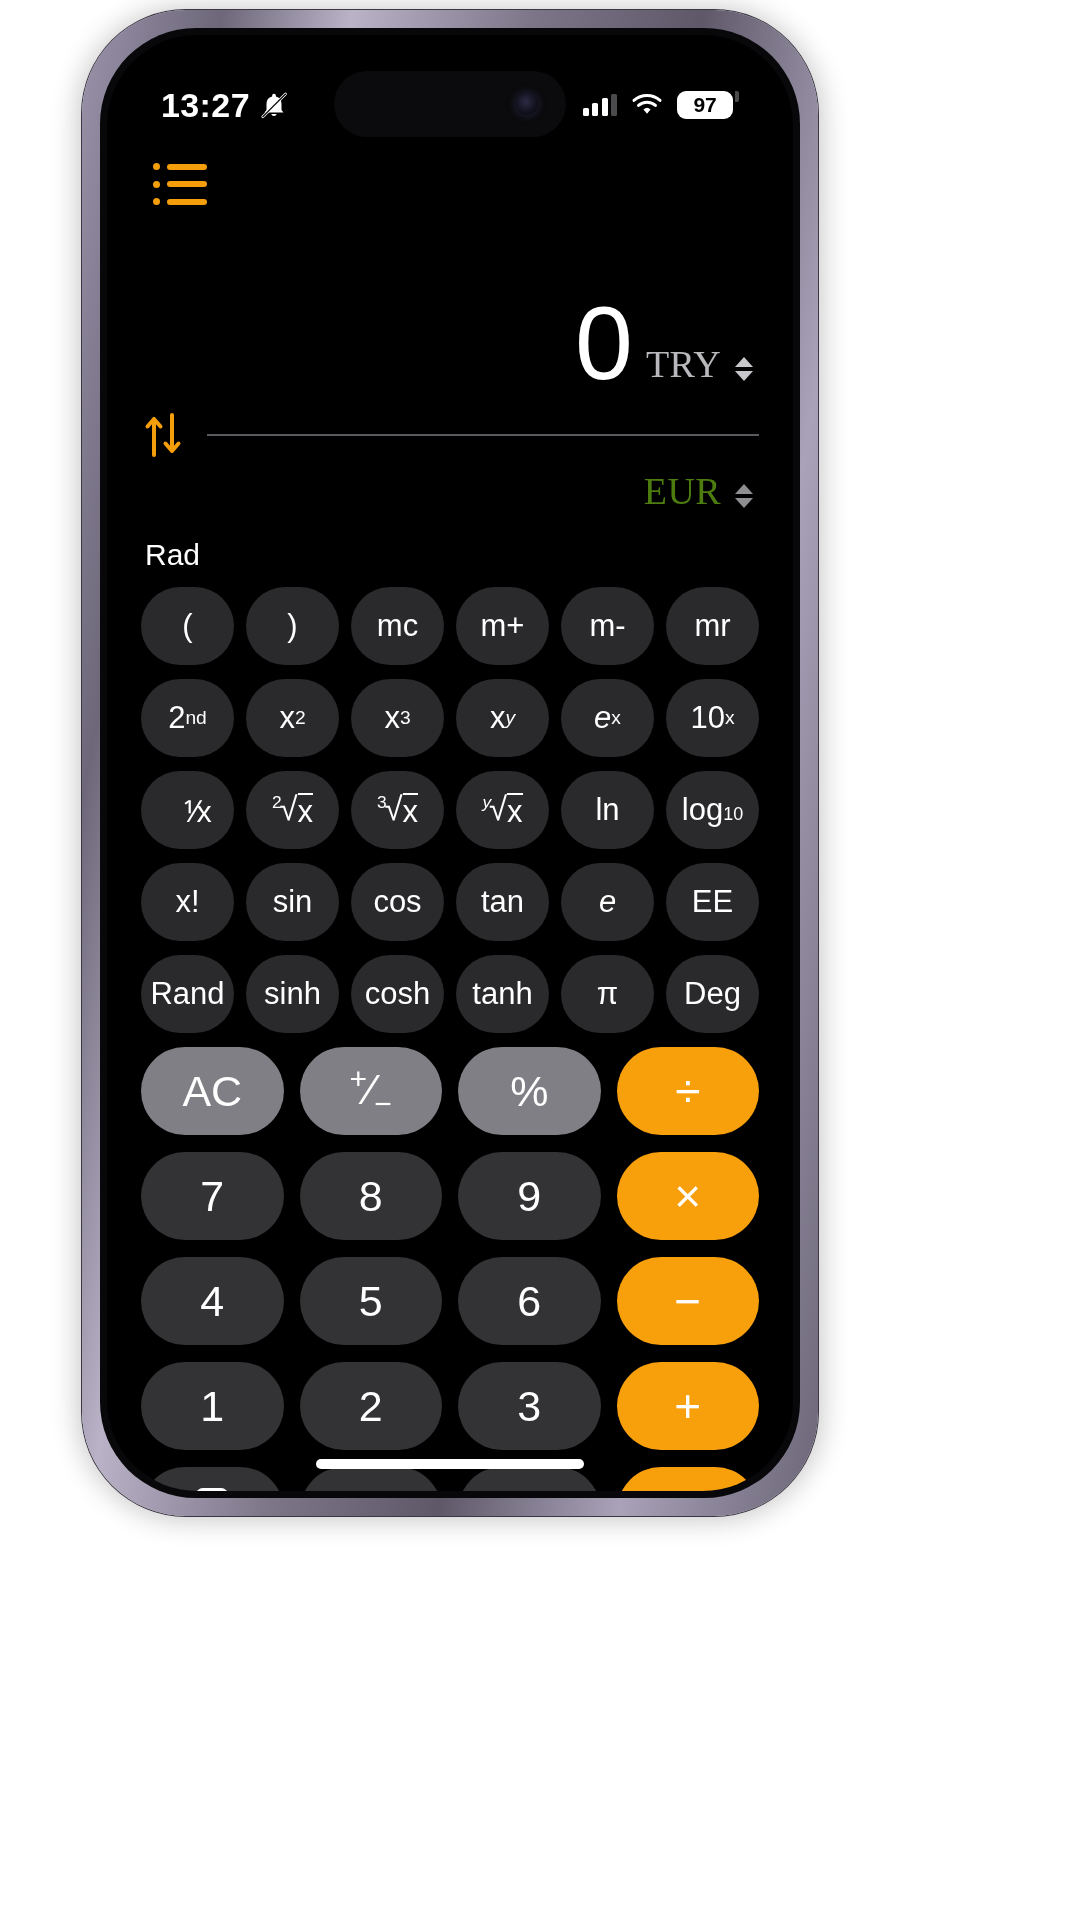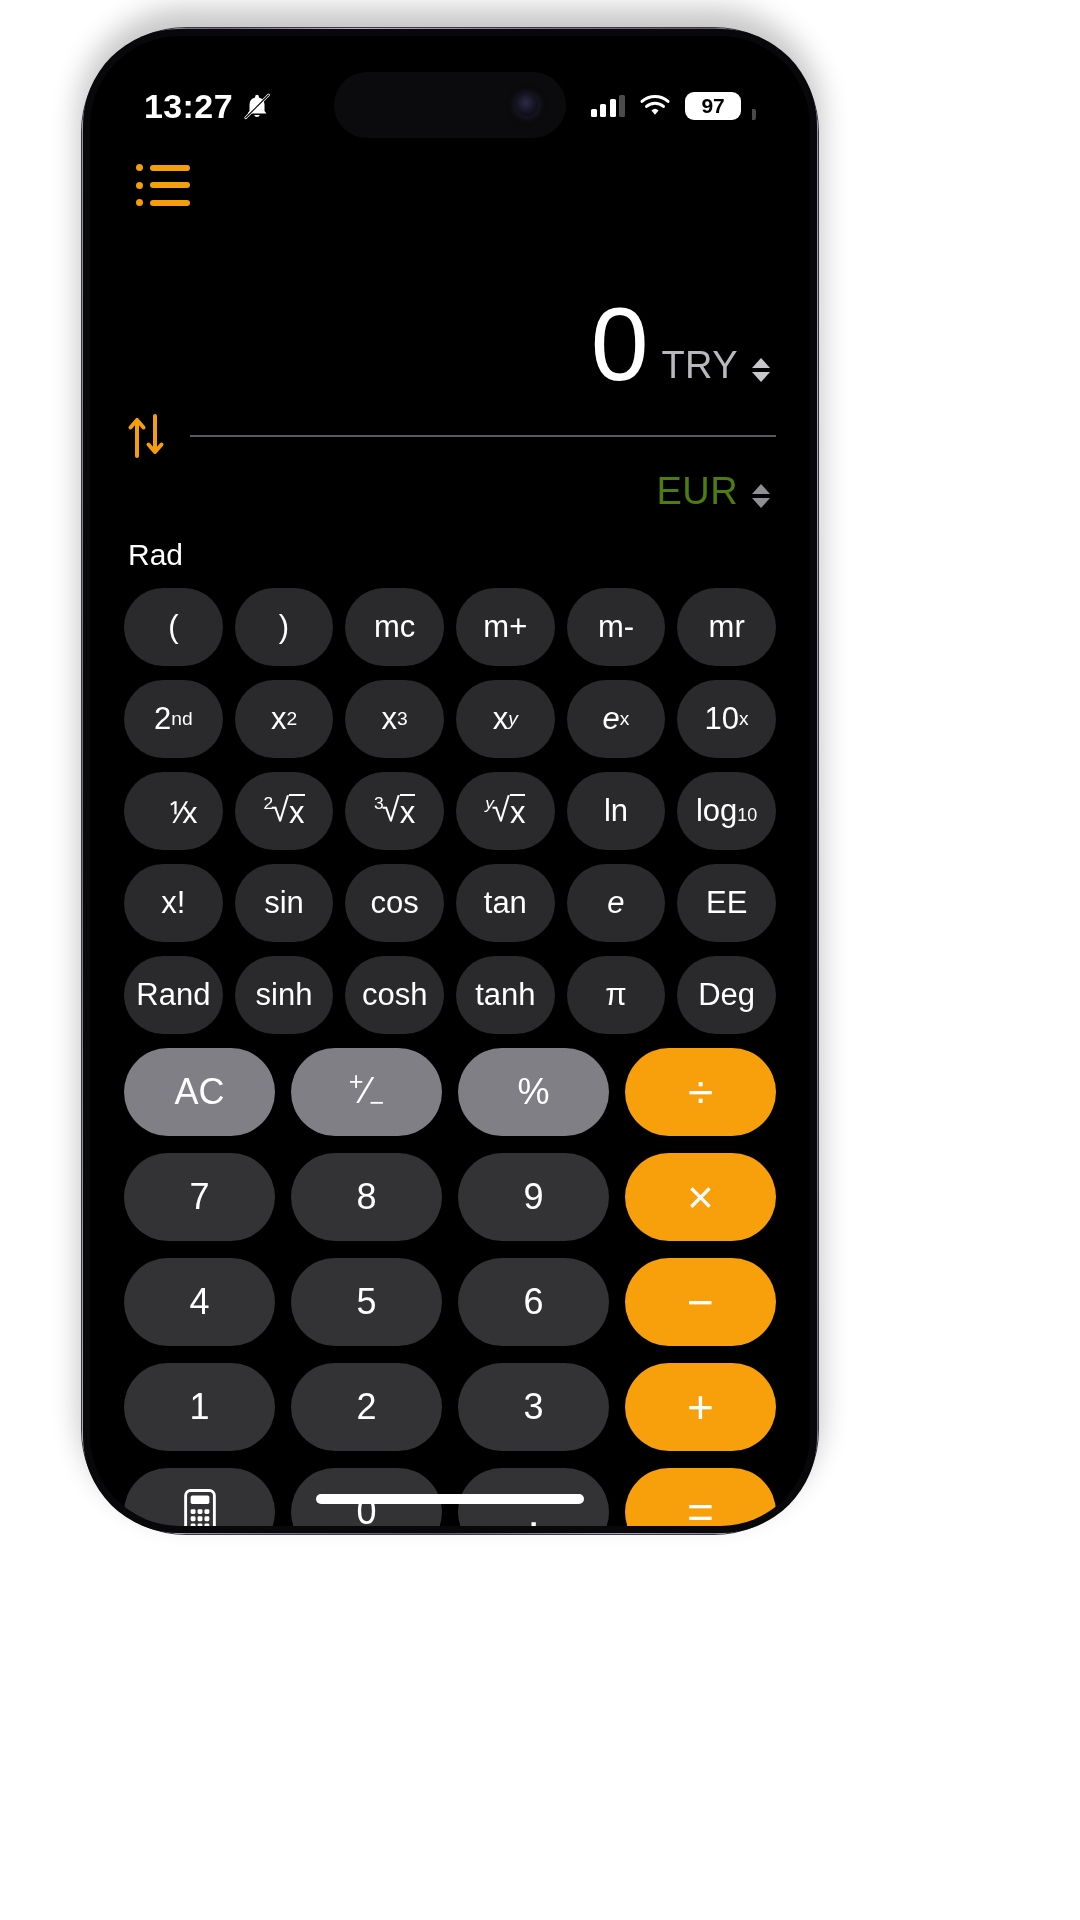--- a/index.html
+++ b/index.html
@@ -19,25 +19,25 @@
   .phone-shadow{
     position:absolute;
     left:78px; top:8px; width:744px; height:1512px;
     border-radius:108px;
     background:#000;
     filter:blur(14px);
     opacity:.22;
   }
   .phone{
     position:absolute;
-    left:82px; top:28px;
+    left:82px; top:10px;
     width:736px; height:1506px;
     border-radius:104px;
     background:linear-gradient(100deg,#9a93ab 0%,#6d6779 14%,#bab3c8 27%,#7d7689 45%,#5e5869 62%,#a9a2b8 80%,#6b6577 100%);
-    padding:1px;
+    padding:18px;
     box-shadow:0 0 0 1px #3b3743;
   }
   .bezel{
     width:100%; height:100%;
     border-radius:96px;
     background:#08080a;
     padding:7px;
   }
   .screen{
     position:relative;
@@ -79,21 +79,21 @@
   .sb-right{ display:flex; align-items:center; gap:14px; }
 
   .cellular{ display:flex; align-items:flex-end; gap:3.5px; height:22px; }
   .cellular i{ display:block; width:6px; background:#fff; border-radius:1.5px; }
   .cellular i:nth-child(1){ height:8px; }
   .cellular i:nth-child(2){ height:13px; }
   .cellular i:nth-child(3){ height:18px; }
   .cellular i:nth-child(4){ height:22px; background:#4b4b4d; }
 
   .battery{
-    display:flex; align-items:flex-end;gap:9px;
+    display:flex; align-items:flex-start;
   }
   .batt-body{
     width:56px; height:28px; border-radius:9px;
     background:#ffffff;
     display:flex; align-items:center; justify-content:center;
   }
   .batt-pct{ font-size:21px; font-weight:700; color:#000; letter-spacing:-.3px; }
   .batt-tip{ width:4px; height:11px; background:#4a4a4c; border-radius:0 2px 2px 0; margin-left:2px; }
 
   
@@ -118,21 +118,21 @@
     gap:14px; padding-right:6px;
   }
   .conv-value{
     font-size:104px; font-weight:300; line-height:1;
     letter-spacing:-1px;
   }
   .conv-value.primary{ color:#ffffff; }
   .conv-value.secondary{ color:#8e8e93; }
   .conv-unit{
     font-size:38px; font-weight:400; color:#b8b8bd;
-    padding-bottom:9px; letter-spacing:.4px;
+    padding-bottom:9px; letter-spacing:.4px;font-family:Liberation Serif, serif;
   }
   .conv-unit.secondary{ color:#4d7c0f; }
   .chev{
     display:flex; flex-direction:column; align-items:center; gap:4px;
     padding-bottom:14px; cursor:pointer;
   }
   .chev span{ width:0; height:0; border-left:9px solid transparent; border-right:9px solid transparent; }
   .chev .up{ border-bottom:10px solid #c7c7cc; }
   .chev .dn{ border-top:10px solid #c7c7cc; }
   .chev.sec .up{ border-bottom-color:#8e8e93; }
@@ -178,21 +178,21 @@
   .frac{ display:inline-flex; align-items:center; font-size:.98em;margin-left:20px; }
 
   .main-pad{
     position:absolute; left:34px; right:34px; top:1012px;
     display:grid; grid-template-columns:repeat(4,1fr);
     gap:17px 16px;
   }
   .key{
     height:88px; border-radius:46px;
     display:flex; align-items:center; justify-content:center;
-    font-size:36px; font-weight:400; color:#ffffff;
+    font-size:43px; font-weight:400; color:#ffffff;
     cursor:pointer; user-select:none;
   }
   .key.dark{ background:#333335; }
   .key.light{ background:#7f7f85; }
   .key.accent{ background:#f89f0c; font-size:46px; }
   .key.comma{ font-size:44px; }
   .key .calc-glyph{ display:block; width:32px; height:46px; }
 
   
   .home-ind{

